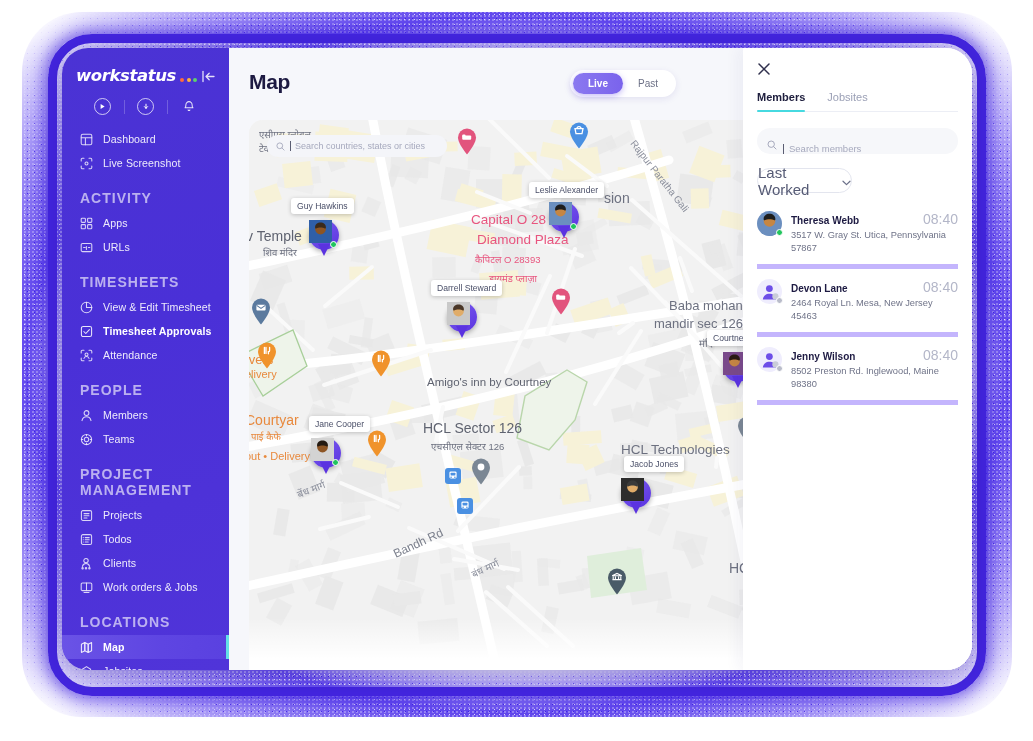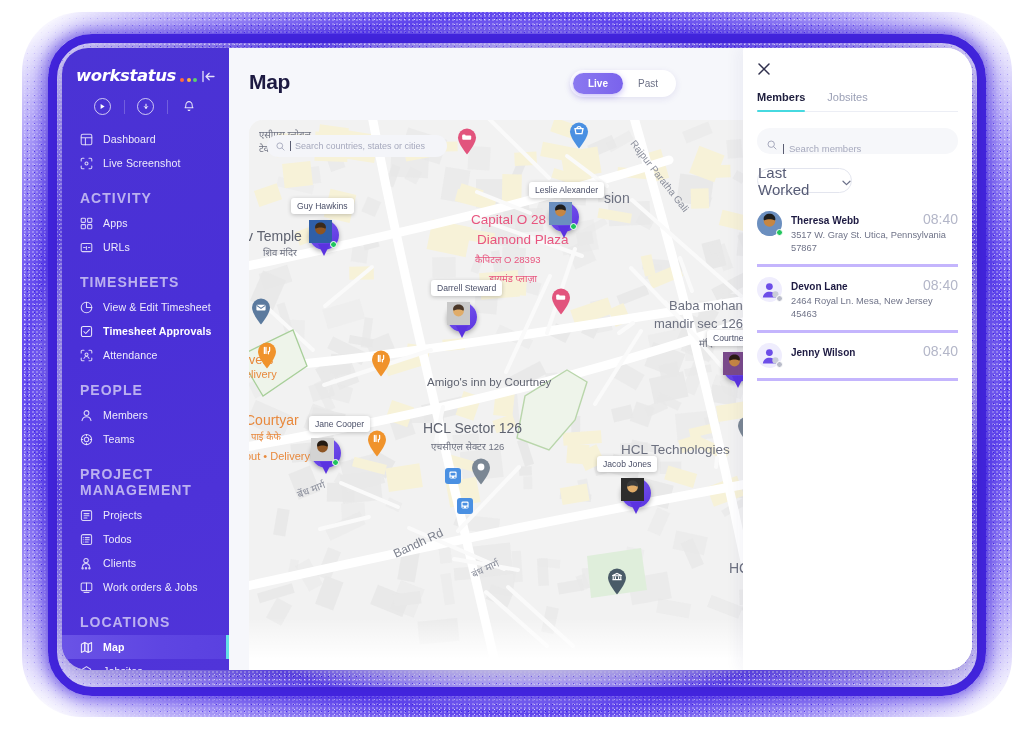--- a/index.html
+++ b/index.html
@@ -202,21 +202,21 @@
     display: flex; align-items: flex-end; gap: 6px; padding: 0 10px;
   }
   #member-search .ph { font-size: 9.5px; color: #a6a9bd; }
   #sort-btn {
     margin-top: 14px; height: 25px; width: 95px; border-radius: 14px;
     border: 1px solid #e3e5ee; background:#fff; display: flex; align-items: center;
     justify-content: center; gap: 7px; font-size: 15px; color: #565b75; cursor: pointer;
   }
   #member-list { margin-top: 14px; }
   .mrow {
-    display: flex; gap: 9px; padding: 10px 0; border-bottom: 3px solid #c4b5fd;
+    display: flex; gap: 9px; padding: 10px 0; border-bottom: 5px solid #c4b5fd;
     cursor: pointer;
   }
   .mrow:first-child { padding-top: 4px; }
   .avatar {
     width: 25px; height: 25px; border-radius: 50%; flex: 0 0 25px;
     position: relative; overflow: visible; background: #efedfd;
     display:flex; align-items:center; justify-content:center;
   }
   .avatar .img { width:25px; height:25px; border-radius:50%; overflow:hidden; }
   .avatar .dot {
@@ -979,21 +979,21 @@
                 <div class="face">
                   <svg width="23" height="23" viewBox="0 0 23 23">
                     <rect width="23" height="23" fill="#7a4a8a"></rect>
                     <circle cx="11.5" cy="9" r="5.4" fill="#c68642"></circle>
                     <path d="M6.1 7.4c0-3 2.4-4.8 5.4-4.8s5.4 1.8 5.4 4.8c0 .9-.5 1.4-1.1 1.1-1.2-.6-2.5-.9-4.3-.9s-3.1.3-4.3.9c-.6.3-1.1-.2-1.1-1.1z" fill="#2b1b12"></path>
                     <path d="M2.6 23c.9-4.4 4.2-6.6 8.9-6.6s8 2.2 8.9 6.6z" fill="#7a4a8a"></path>
                   </svg>
                 </div>
               </div>
             </div>
-            <div class="mlabel" style="left: 348px; top: 336px;">Jacob Jones</div>
+            <div class="mlabel" style="left: 375px; top: 336px;">Jacob Jones</div>
             <div class="mpin" style="left: 372px; top: 358px;">
               <div class="tail"></div>
               <div class="head">
                 <div class="face">
                   <svg width="23" height="23" viewBox="0 0 23 23">
                     <rect width="23" height="23" fill="#2d2d2d"></rect>
                     <circle cx="11.5" cy="9" r="5.4" fill="#e0ac69"></circle>
                     <path d="M6.1 7.4c0-3 2.4-4.8 5.4-4.8s5.4 1.8 5.4 4.8c0 .9-.5 1.4-1.1 1.1-1.2-.6-2.5-.9-4.3-.9s-3.1.3-4.3.9c-.6.3-1.1-.2-1.1-1.1z" fill="#3a3a3a"></path>
                     <path d="M2.6 23c.9-4.4 4.2-6.6 8.9-6.6s8 2.2 8.9 6.6z" fill="#2d2d2d"></path>
                   </svg>
@@ -1080,18 +1080,19 @@
                 <path d="M1.8 16.4c.6-3.7 3.2-5.6 6.6-5.6s6 1.9 6.6 5.6z" fill="#6d4ee8"></path>
                 <circle cx="14.4" cy="13.4" r="3.1" fill="#c9ccd8"></circle>
               </svg>
               <span class="dot" style="background:#b9bcca"></span>
             </div>
             <div class="mbody">
               <div class="mtop">
                 <span class="mname">Jenny Wilson</span>
                 <span class="mtime">08:40</span>
               </div>
+              <div class="maddr">8502 Preston Rd. Inglewood, Maine 98380</div>
             </div>
           </div>
         </div>
     </section>
   </main>
 </div>
 
 </body></html>

